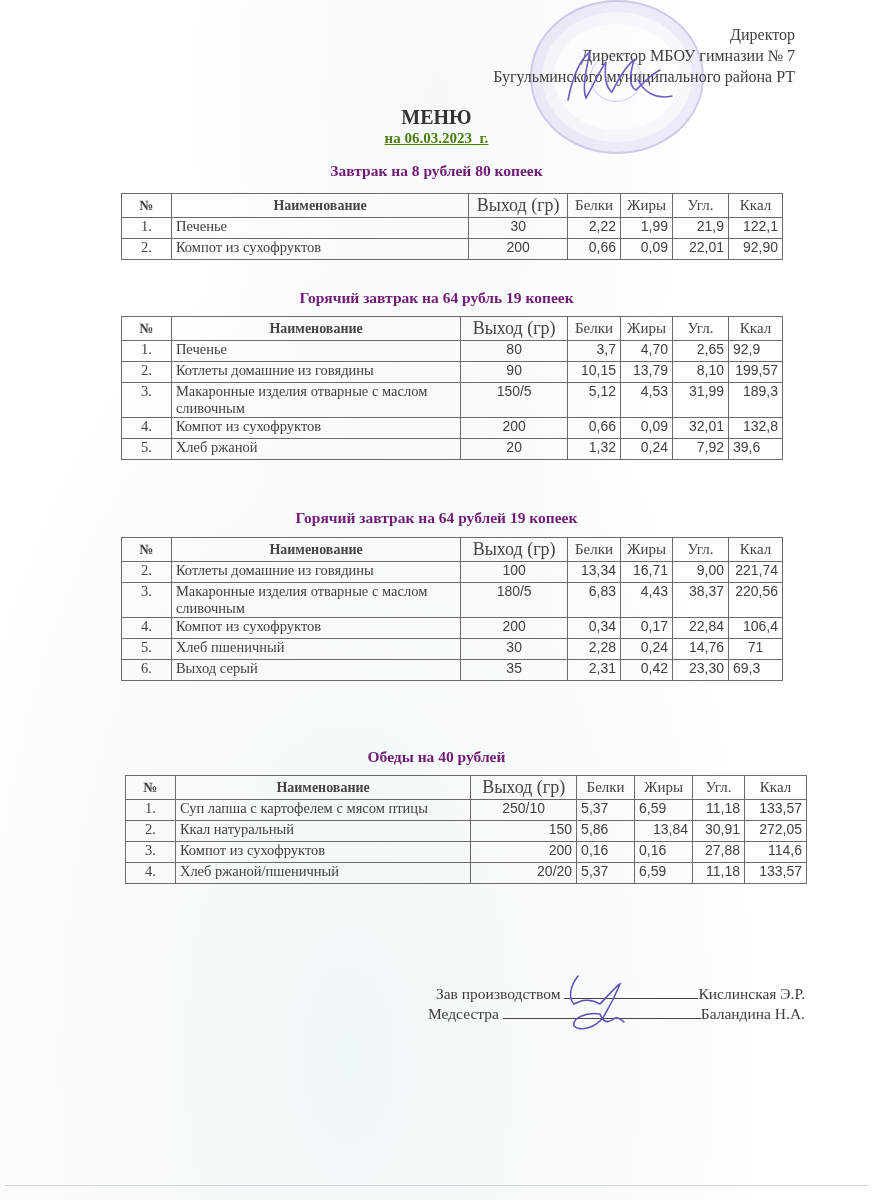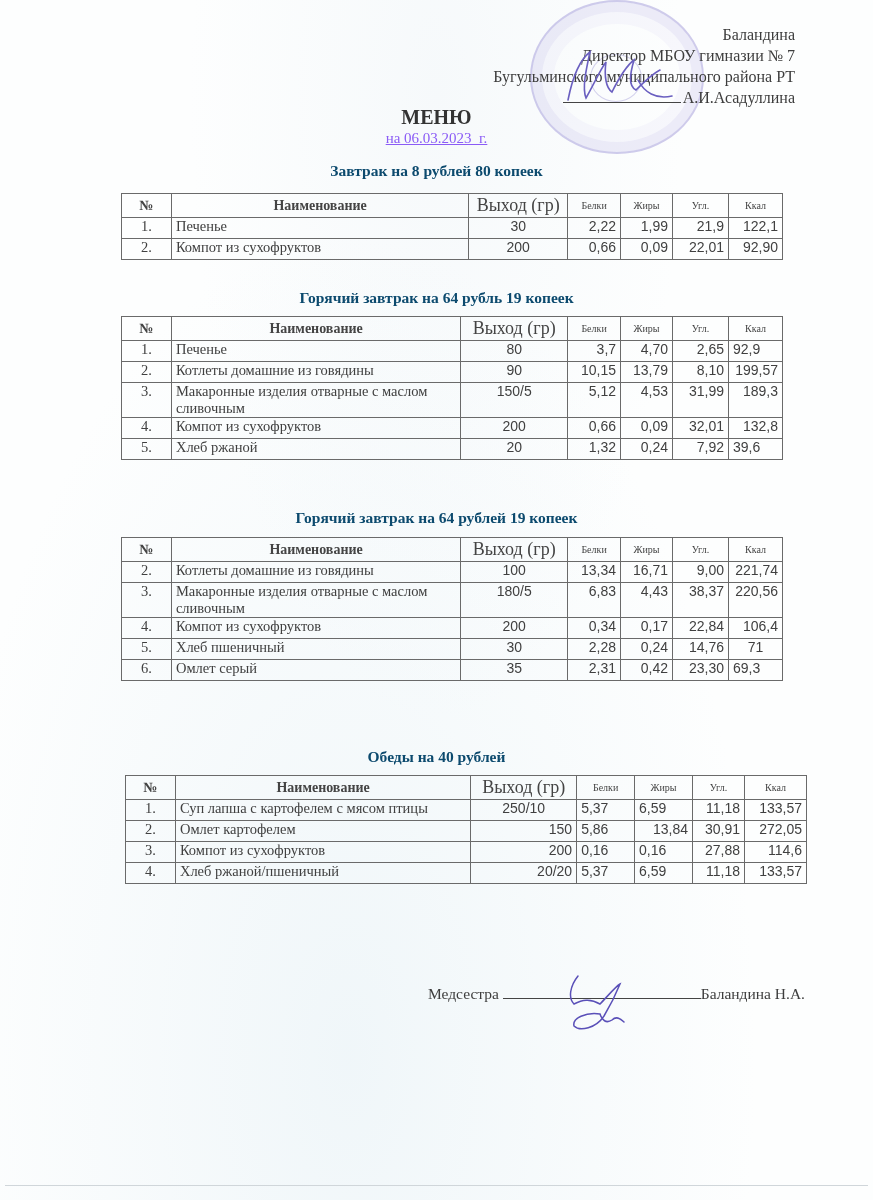--- a/index.html
+++ b/index.html
@@ -33,37 +33,37 @@
     content:""; position:absolute; left:58px; top:52px; width:50px; height:46px;
     border-radius:50%; border:1.5px solid rgba(120,110,200,0.30);
   }
   .signature-svg { position:absolute; }
   .title {
     position:absolute; left:0; width:873px; top:106px; text-align:center;
     font-weight:bold; font-size:20px; color:#333;
   }
   .date {
     position:absolute; left:0; width:873px; top:130px; text-align:center;
-    font-size:15px; color:#8b5cf6;
+    font-size:15px; color:#4d7c0f;font-weight:bold;
   }
   .date span { text-decoration:underline; }
   .section-title {
     position:absolute; left:0; width:873px; text-align:center;
-    font-weight:bold; font-size:15.5px; color:#0c4a6e;
+    font-weight:bold; font-size:15.5px; color:#701a75;
   }
   table.menu {
     position:absolute; border-collapse:collapse;
     font-family:"Liberation Sans", "DejaVu Sans", sans-serif;
     color:#404040;
   }
   table.menu td, table.menu th {
     border:1px solid #6a6a6a; padding:0 4px; vertical-align:top;
   }
   table.menu th {
-    font-family:"Liberation Serif", serif; font-weight:normal; font-size:10px; height:23px; vertical-align:middle; color:#444;
+    font-family:"Liberation Serif", serif; font-weight:normal; font-size:15px; height:23px; vertical-align:middle; color:#444;
   }
   table.menu th.col-num, table.menu th.col-name { font-weight:bold; font-size:14px; }
   table.menu th.col-yield { font-size:18px; }
   table.menu td { font-size:14px; line-height:17px; height:20px; }
   table.menu td.c-num { font-family:"Liberation Serif", serif; text-align:center; font-size:14.5px; }
   table.menu td.c-name { font-family:"Liberation Serif", serif; font-size:14.5px; }
   table.menu td.c-yield { text-align:center; }
   table.menu td.c-val { text-align:right; }
   .footer {
     position:absolute; right:68px; top:984px; text-align:right;
@@ -77,24 +77,23 @@
   }
 </style>
 </head>
 <body>
 
 <div class="scan-haze"></div>
 
 <div class="stamp"></div>
 
 <div class="approve">
-  <div>Баландина</div>
+  <div>Директор</div>
   <div>Директор МБОУ гимназии № 7</div>
   <div>Бугульминского муниципального района РТ</div>
-  <div><span class="sign-line"></span><span>А.И.Асадуллина</span></div>
 </div>
 
 <svg class="signature-svg" style="left:560px; top:40px;" width="120" height="70" viewBox="0 0 120 70">
   <path d="M8 60 C 14 30, 22 18, 30 12 C 26 30, 22 48, 26 58 C 34 44, 40 30, 46 22 C 44 36, 46 48, 52 52 C 58 40, 66 26, 74 20 C 70 34, 68 46, 76 50 C 84 42, 92 34, 100 30 M 78 40 C 84 52, 96 60, 112 56" fill="none" stroke="#6a5fc0" stroke-width="1.6" stroke-linecap="round"></path>
 </svg>
 
 <div class="title">МЕНЮ</div>
 <div class="date"><span>на 06.03.2023_г.</span></div>
 
 <div class="section-title" style="top:162px;">Завтрак на 8 рублей 80 копеек</div>
@@ -260,21 +259,21 @@
     <td class="c-num">5.</td>
     <td class="c-name">Хлеб пшеничный</td>
     <td class="c-yield">30</td>
     <td class="c-val">2,28</td>
     <td class="c-val">0,24</td>
     <td class="c-val">14,76</td>
     <td class="c-yield">71</td>
   </tr>
   <tr>
     <td class="c-num">6.</td>
-    <td class="c-name">Омлет серый</td>
+    <td class="c-name">Выход серый</td>
     <td class="c-yield">35</td>
     <td class="c-val">2,31</td>
     <td class="c-val">0,42</td>
     <td class="c-val">23,30</td>
     <td>69,3</td>
   </tr>
 </tbody>
   </table>
 
 <div class="section-title" style="top:748px;">Обеды на 40 рублей</div>
@@ -302,21 +301,21 @@
     <td class="c-num">1.</td>
     <td class="c-name">Суп лапша с картофелем с мясом птицы</td>
     <td class="c-yield">250/10</td>
     <td>5,37</td>
     <td>6,59</td>
     <td class="c-val">11,18</td>
     <td class="c-val">133,57</td>
   </tr>
   <tr>
     <td class="c-num">2.</td>
-    <td class="c-name">Омлет картофелем</td>
+    <td class="c-name">Ккал натуральный</td>
     <td class="c-val">150</td>
     <td>5,86</td>
     <td class="c-val">13,84</td>
     <td class="c-val">30,91</td>
     <td class="c-val">272,05</td>
   </tr>
   <tr>
     <td class="c-num">3.</td>
     <td class="c-name">Компот из сухофруктов</td>
     <td class="c-val">200</td>
@@ -332,20 +331,24 @@
     <td>5,37</td>
     <td>6,59</td>
     <td class="c-val">11,18</td>
     <td class="c-val">133,57</td>
   </tr>
 </tbody>
   </table>
 
 <div class="footer">
   <div>
+    <span>Зав производством</span>
+    <span class="line" style="width:134px;"></span><span>Кислинская Э.Р.</span>
+  </div>
+  <div>
     <span>Медсестра</span>
     <span class="line" style="width:198px;"></span><span>Баландина Н.А.</span>
   </div>
 </div>
 
 <svg class="signature-svg" style="left:560px; top:970px;" width="80" height="70" viewBox="0 0 80 70">
   <path d="M18 6 C 10 16, 8 28, 14 34 C 22 30, 30 28, 40 34 C 46 28, 56 16, 60 14 C 56 24, 50 36, 44 46 C 36 58, 20 62, 14 56 C 12 48, 26 42, 40 44 C 42 50, 46 54, 52 50 C 56 46, 60 48, 64 52" fill="none" stroke="#5a50b8" stroke-width="1.5" stroke-linecap="round"></path>
 </svg>
 
 <div class="bottom-rule"></div>

